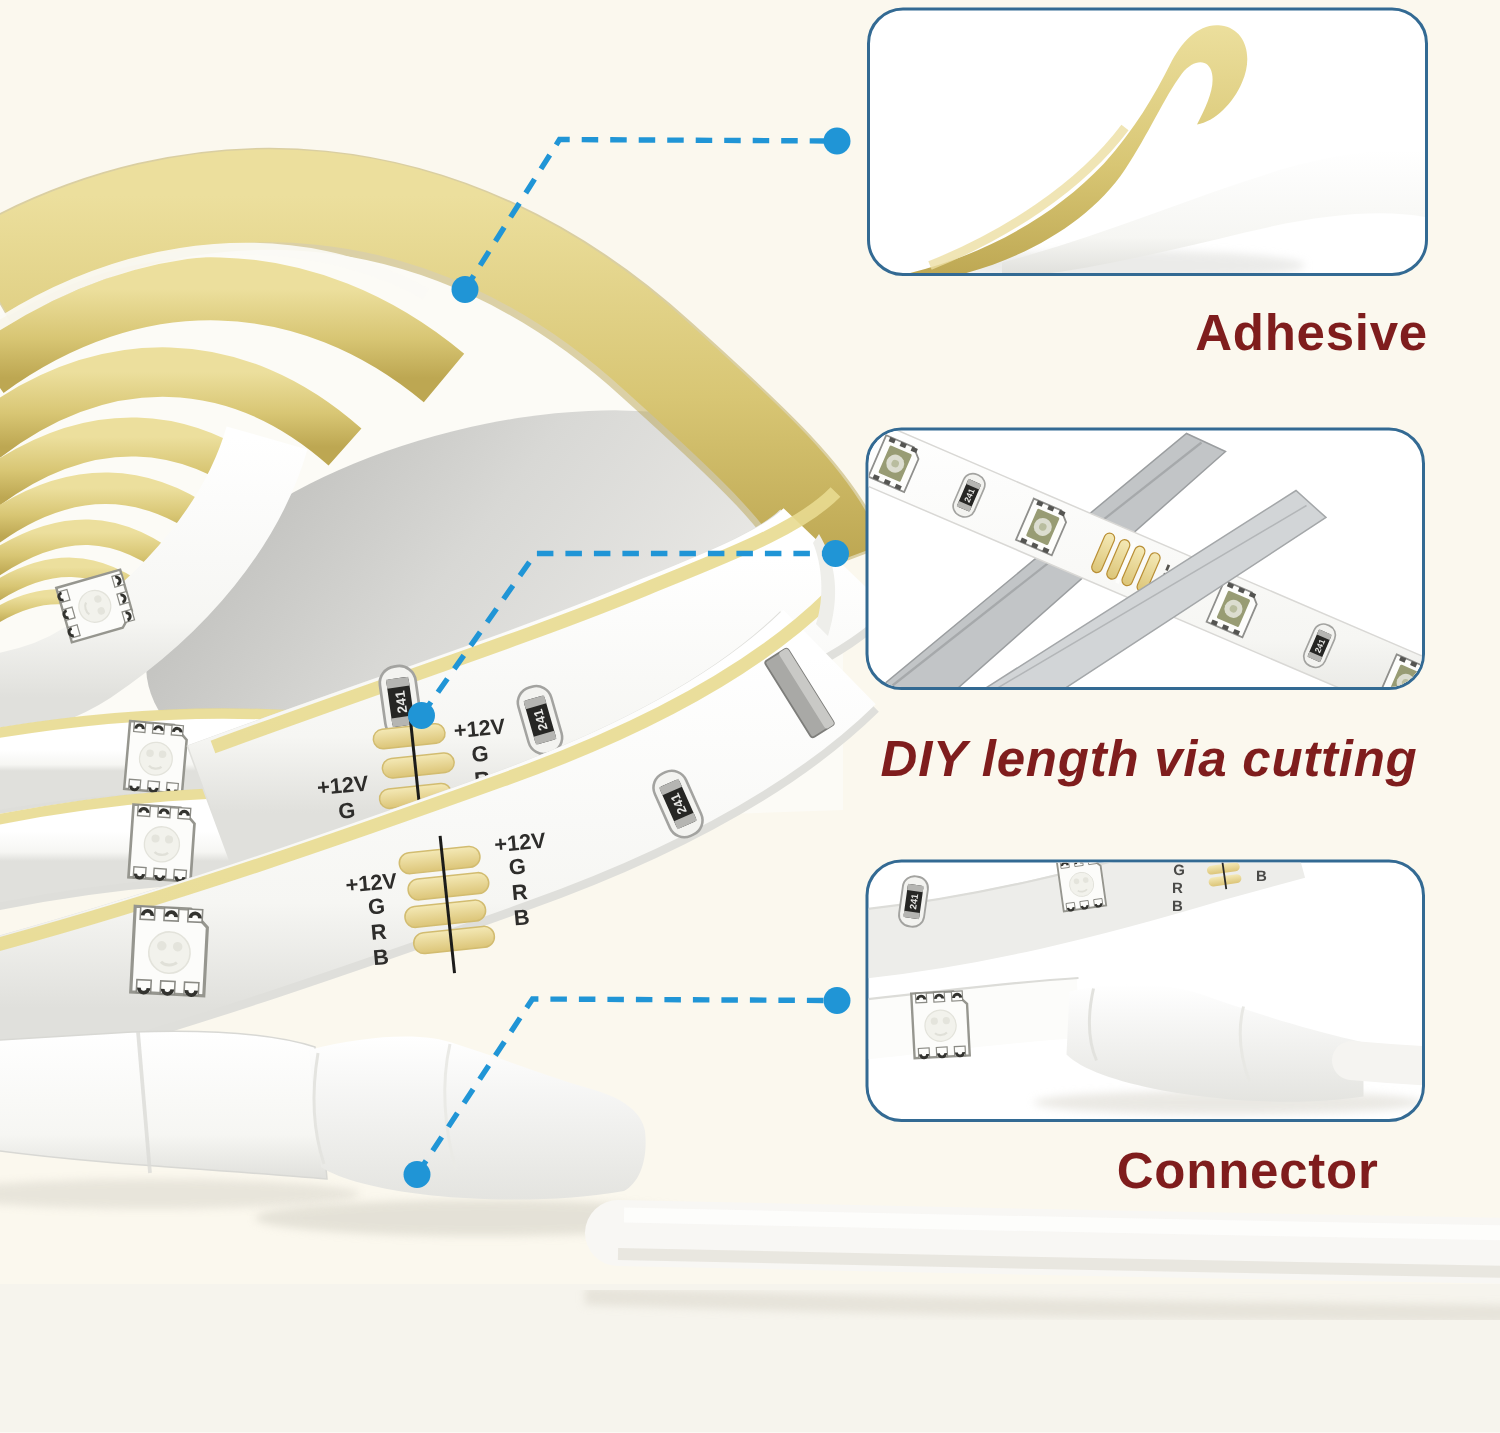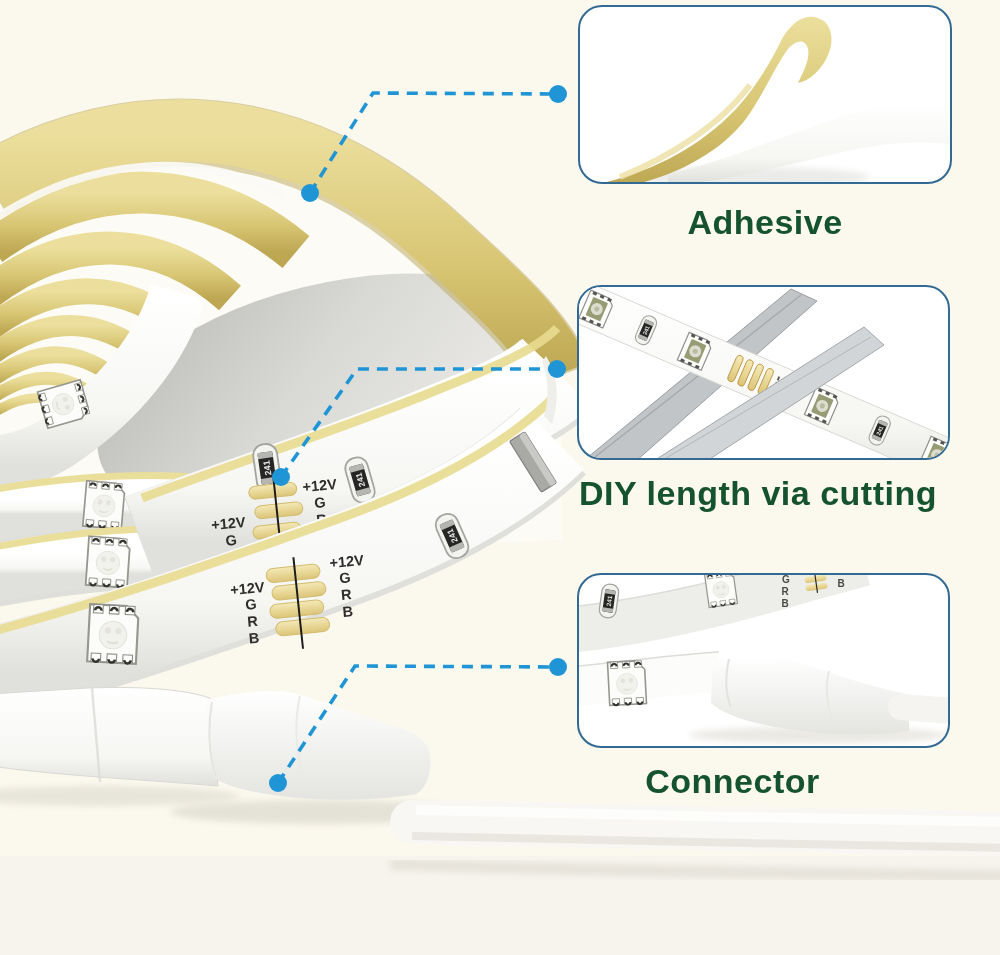--- a/index.html
+++ b/index.html
@@ -2,22 +2,22 @@
 <html><head>
 <meta charset="utf-8">
 <style>
   html,body{margin:0;padding:0;}
   #stage{position:relative;width:1000px;height:955px;background:#fbf8ee;overflow:hidden;
          font-family:"Liberation Sans",sans-serif;}
   #coil-svg{position:absolute;left:0;top:0;}
   .inset{position:absolute;background:#ffffff;border:2px solid #336a93;border-radius:24px;
          overflow:hidden;box-sizing:border-box;}
   .inset svg{display:block;}
-  .inset-label{position:absolute;text-align:center;font-size:34px;font-weight:700;
-               color:#14532d;letter-spacing:.5px;}
+  .inset-label{position:absolute;text-align:right;font-size:34px;font-weight:700;
+               color:#7f1d1d;letter-spacing:.5px;}
   .cutlbl{font-family:"Liberation Sans",sans-serif;font-size:14.5px;font-weight:600;fill:#2e2d2b;}
   .cutlbl-sm{font-family:"Liberation Sans",sans-serif;font-size:10px;font-weight:600;fill:#4a4a48;}
   .rescode{font-family:"Liberation Sans",sans-serif;font-size:9px;font-weight:700;fill:#e8e8e6;}
 </style>
 </head>
 <body>
 
 <div id="stage">
 
 <svg id="coil-svg" width="1000" height="955" viewBox="0 0 1000 955">
@@ -267,21 +267,21 @@
       <use href="#chipM" transform="translate(243.3,118.9) rotate(23.4)"></use>
       <use href="#resF" transform="translate(300.7,143.5) rotate(23.4) scale(0.62)"></use>
       <use href="#chipM" transform="translate(358.1,168.2) rotate(23.4)"></use>
     </g>
     <g>
       <path d="M 40 196 L 285 40 L 305 58 L 85 202 Z" fill="#d2d5d7" stroke="#a4a7a9" stroke-width="1"></path>
       <path d="M 55 190 L 292 50" stroke="#b3b6b8" stroke-width="1" fill="none"></path>
     </g>
   </svg>
 </div>
-<div class="inset-label" style="left:571px;top:474px;width:374px;">DIY length via cutting</div>
+<div class="inset-label" style="left:571px;top:487px;width:374px;font-style:italic;">DIY length via cutting</div>
 
 <div class="inset" style="left:577px;top:573px;width:373px;height:175px;">
   <svg width="369" height="171" viewBox="0 0 369 171">
     <g>
       <path d="M -10 55 C 70 47 150 27 230 3 L 285 -12" stroke="#ededea" stroke-width="46" fill="none"></path>
       <path d="M -10 32 C 70 24 150 4 230 -20" stroke="#dcdcd8" stroke-width="1.5" fill="none"></path>
       <use href="#resF" transform="translate(30,26) rotate(8) scale(0.7)"></use>
       <use href="#chipF" transform="translate(142,14) rotate(-8) scale(0.62)"></use>
       <text class="cutlbl-sm" x="207" y="8" text-anchor="middle">G</text>
       <text class="cutlbl-sm" x="206" y="20" text-anchor="middle">R</text>

